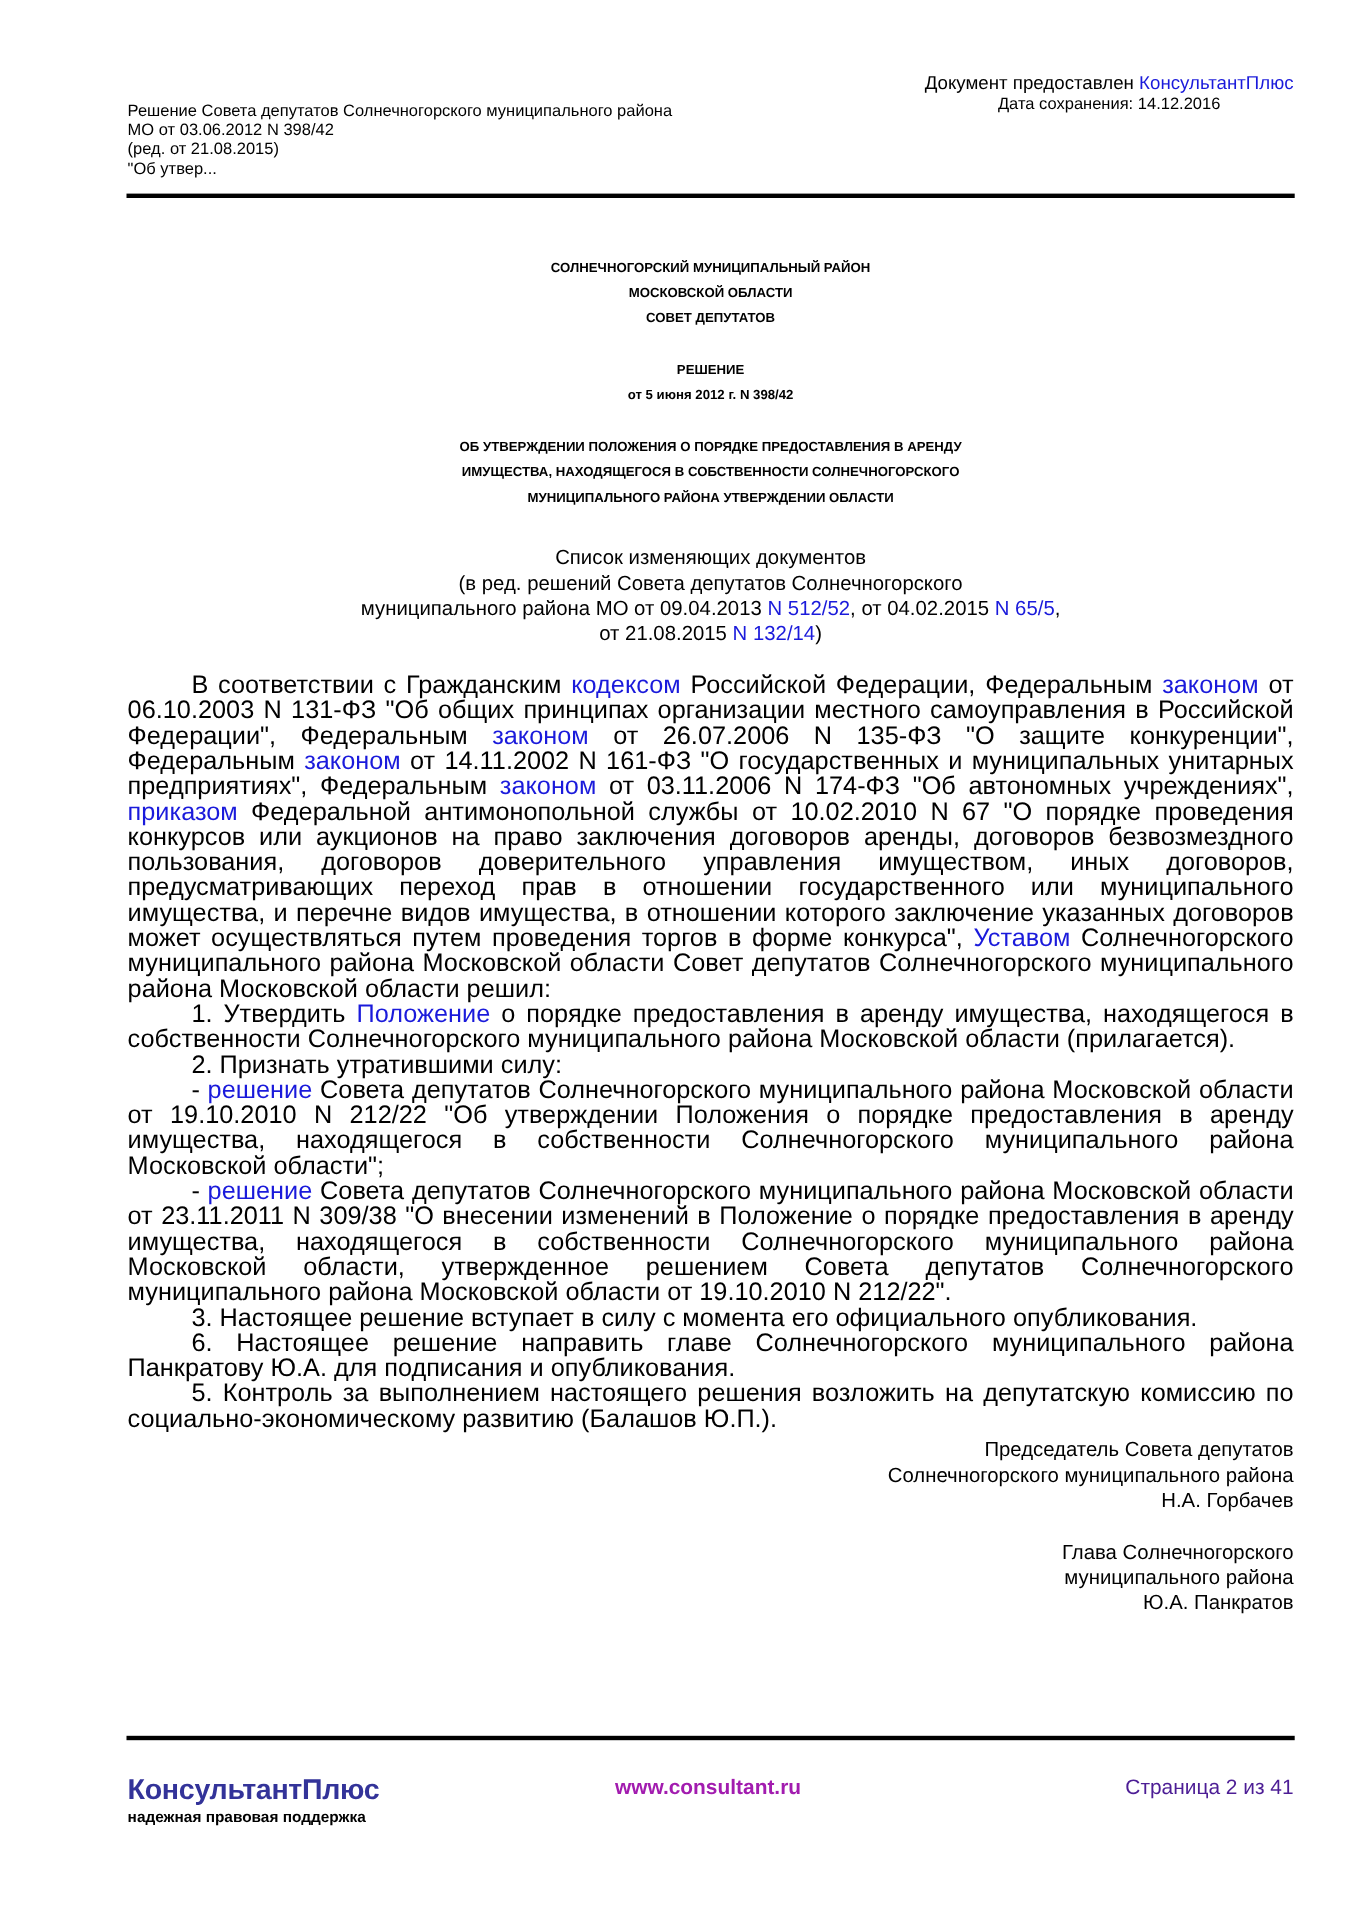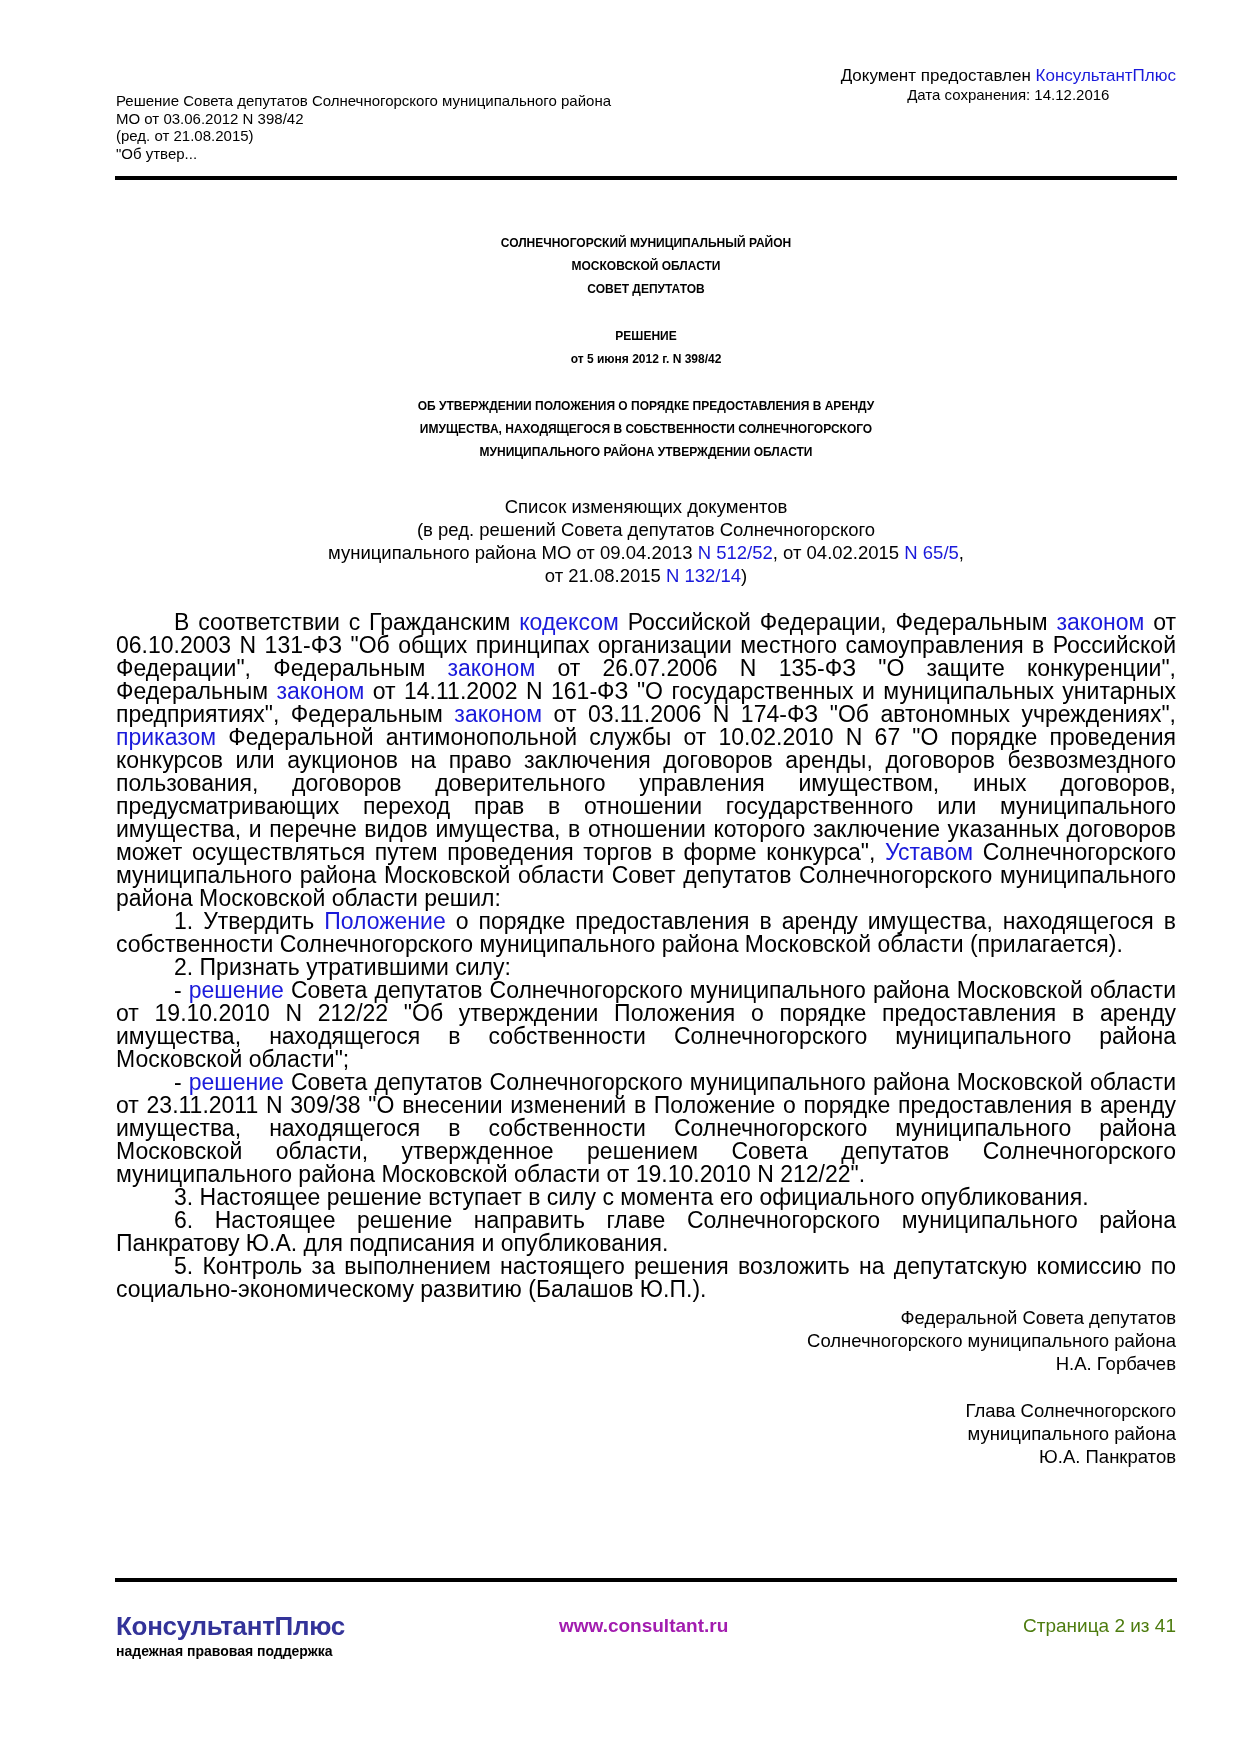--- a/index.html
+++ b/index.html
@@ -23,21 +23,21 @@
   .body-text p { margin: 0; text-indent: 58px; }
 
   .signatures { position: absolute; top: 1306px; left: 116px; width: 1060px; text-align: right; font-size: 18.5px; line-height: 23px; }
   .signatures .sig { margin-bottom: 24px; }
 
   .footer { position: absolute; top: 1610px; left: 116px; width: 1060px; height: 80px; }
   .footer-brand { position: absolute; left: 0; top: 0; }
   .footer-brand .brand-name { font-size: 26px; font-weight: bold; color: #333399; line-height: 32px; letter-spacing: -0.3px; }
   .footer-brand .brand-tag { font-size: 14px; font-weight: bold; color: #000; line-height: 18px; }
   .footer-site { position: absolute; left: 443px; top: 5px; font-size: 19px; font-weight: bold; color: #a21caf; }
-  .footer-page { position: absolute; right: 0; top: 5px; font-size: 19px; color: #4d7c0f; }
+  .footer-page { position: absolute; right: 0; top: 5px; font-size: 19px; color: #4c1d95; }
 </style>
 </head>
 <body>
 
 <div class="page-header">
   <div class="header-left">
     <div>Решение Совета депутатов Солнечногорского муниципального района</div>
     <div>МО от 03.06.2012 N 398/42</div>
     <div>(ред. от 21.08.2015)</div>
     <div>"Об утвер...</div>
@@ -75,21 +75,21 @@
   <p>2. Признать утратившими силу:</p>
   <p><span>- </span><span class="link">решение</span><span> Совета депутатов Солнечногорского муниципального района Московской области от 19.10.2010 N 212/22 "Об утверждении Положения о порядке предоставления в аренду имущества, находящегося в собственности Солнечногорского муниципального района Московской области";</span></p>
   <p><span>- </span><span class="link">решение</span><span> Совета депутатов Солнечногорского муниципального района Московской области от 23.11.2011 N 309/38 "О внесении изменений в Положение о порядке предоставления в аренду имущества, находящегося в собственности Солнечногорского муниципального района Московской области, утвержденное решением Совета депутатов Солнечногорского муниципального района Московской области от 19.10.2010 N 212/22".</span></p>
   <p>3. Настоящее решение вступает в силу с момента его официального опубликования.</p>
   <p>6. Настоящее решение направить главе Солнечногорского муниципального района Панкратову Ю.А. для подписания и опубликования.</p>
   <p>5. Контроль за выполнением настоящего решения возложить на депутатскую комиссию по социально-экономическому развитию (Балашов Ю.П.).</p>
 </div>
 
 <div class="signatures">
   <div class="sig">
-    <div>Федеральной Совета депутатов</div>
+    <div>Председатель Совета депутатов</div>
     <div>Солнечногорского муниципального района</div>
     <div>Н.А. Горбачев</div>
   </div>
   <div class="sig">
     <div>Глава Солнечногорского</div>
     <div>муниципального района</div>
     <div>Ю.А. Панкратов</div>
   </div>
 </div>
 

